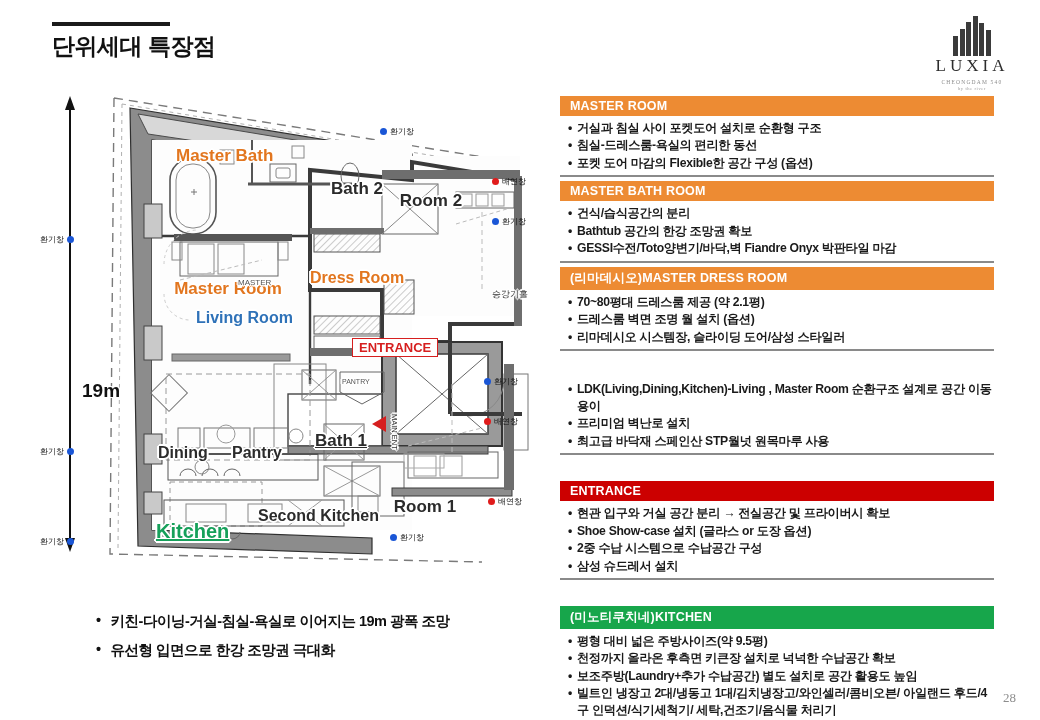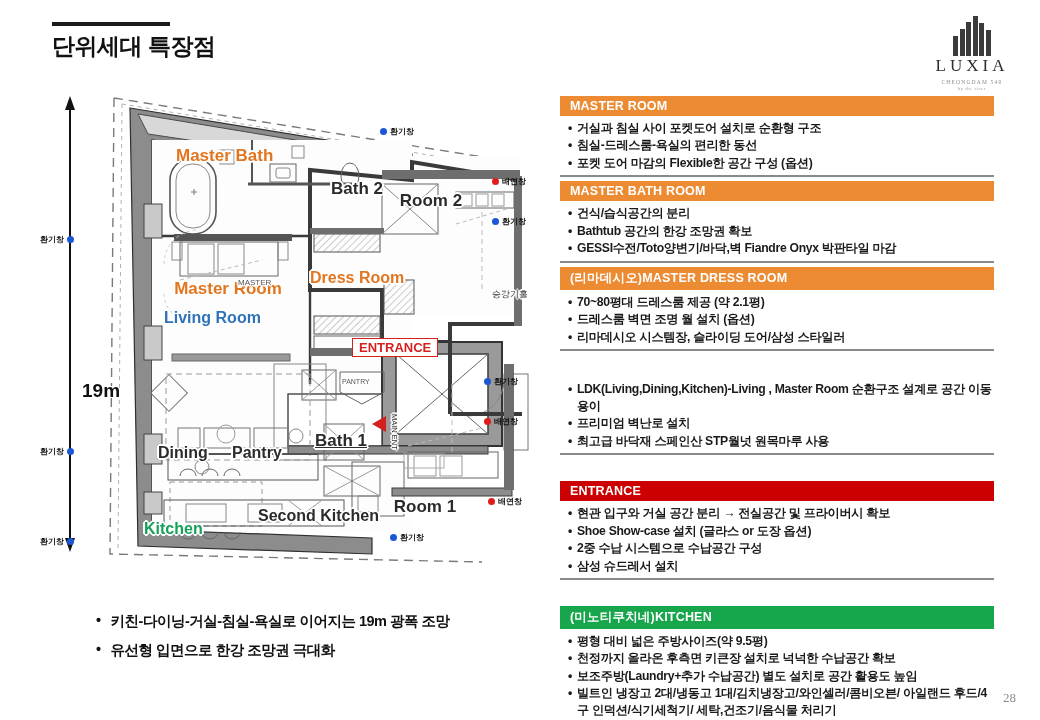--- a/index.html
+++ b/index.html
@@ -26,21 +26,21 @@
   #plan-svg{position:absolute;left:0;top:0;}
   .plan-label{position:absolute;font-weight:bold;white-space:nowrap;
      text-shadow:1px 1px 0 #fff,-1px 1px 0 #fff,1px -1px 0 #fff,-1px -1px 0 #fff,0 2px 0 #fff,2px 0 0 #fff,-2px 0 0 #fff,0 -2px 0 #fff;}
   .lbl-orange{color:#e2761f;}
   .lbl-dark{color:#2b2b2b;}
   .lbl-blue{color:#2f72b8;}
   .lbl-green{color:#16a05a;}
   .lbl-red{color:#d61f1f;border:1px solid #d61f1f;background:#fff;padding:1px 6px;font-size:13px;}
   .plan-label.two{line-height:1.02;text-align:center;}
 
-  .vent{position:absolute;font-size:8px;color:#111;white-space:nowrap;display:flex;align-items:center;gap:3px;font-weight:bold;}
+  .vent{position:absolute;font-size:8px;color:#111;white-space:nowrap;display:flex;align-items:center;gap:3px;}
   .vent b{display:inline-block;width:7px;height:7px;border-radius:50%;}
   .vent.blue b{background:#1a56d6;}
   .vent.red b{background:#e01b1b;}
 
   #dim-text{position:absolute;left:30px;top:296px;font-size:19px;font-weight:bold;color:#111;
      text-shadow:1px 1px 0 #fff,-1px 1px 0 #fff,1px -1px 0 #fff,-1px -1px 0 #fff;}
 
   
   #plan-notes{position:absolute;left:96px;top:612px;width:470px;}
   #plan-notes .bn{display:flex;gap:10px;font-size:14.5px;font-weight:bold;color:#111;margin-bottom:10px;letter-spacing:-0.5px;}
@@ -218,27 +218,27 @@
     <rect x="92" y="408" width="18" height="22" fill="#c9c9c9" stroke="#444"></rect>
   </svg>
 
   <div id="dim-text">19m</div>
 
   <div class="plan-label lbl-orange" style="left:124px;top:62px;font-size:17px;">Master Bath</div>
   <div class="plan-label lbl-orange two" style="left:116px;top:196px;font-size:17px;width:120px;">Master Room</div>
   <div class="plan-label lbl-orange two" style="left:258px;top:186px;font-size:16px;width:76px;">Dress Room</div>
   <div class="plan-label lbl-dark two" style="left:276px;top:96px;font-size:17px;width:58px;">Bath 2</div>
   <div class="plan-label lbl-dark two" style="left:340px;top:108px;font-size:17px;width:78px;">Room 2</div>
-  <div class="plan-label lbl-blue two" style="left:112px;top:226px;font-size:16px;width:76px;">Living Room</div>
+  <div class="plan-label lbl-blue two" style="left:144px;top:226px;font-size:16px;width:76px;">Living Room</div>
   <div class="plan-label lbl-red" style="left:300px;top:254px;">ENTRANCE</div>
   <div class="plan-label lbl-dark" style="left:106px;top:360px;font-size:16px;">Dining</div>
   <div class="plan-label lbl-dark" style="left:180px;top:360px;font-size:16px;">Pantry</div>
   <div class="plan-label lbl-dark two" style="left:260px;top:348px;font-size:17px;width:58px;text-decoration:underline;">Bath 1</div>
   <div class="plan-label lbl-dark two" style="left:338px;top:366px;font-size:17px;width:70px;margin-top:48px;">Room 1</div>
-  <div class="plan-label lbl-green" style="left:92px;top:436px;font-size:16px;">Kitchen</div>
+  <div class="plan-label lbl-green" style="left:104px;top:436px;font-size:20px;text-decoration:underline;">Kitchen</div>
   <div class="plan-label lbl-dark two" style="left:206px;top:424px;font-size:16px;width:86px;">Second Kitchen</div>
 
   <div class="plan-label lbl-dark" style="left:186px;top:194px;font-size:8px;font-weight:normal;color:#555;">MASTER</div>
   <div class="plan-label lbl-dark" style="left:290px;top:294px;font-size:7px;font-weight:normal;color:#555;">PANTRY</div>
   <div class="plan-label lbl-dark" style="left:338px;top:330px;font-size:7.5px;font-weight:normal;color:#333;writing-mode:vertical-rl;">MAIN ENT</div>
   <div class="plan-label lbl-dark" style="left:440px;top:204px;font-size:9px;font-weight:normal;color:#333;">승강기홀</div>
 
   <div class="vent blue" style="left:-12px;top:150px;">
       <span>환기창</span>
       <b></b>

